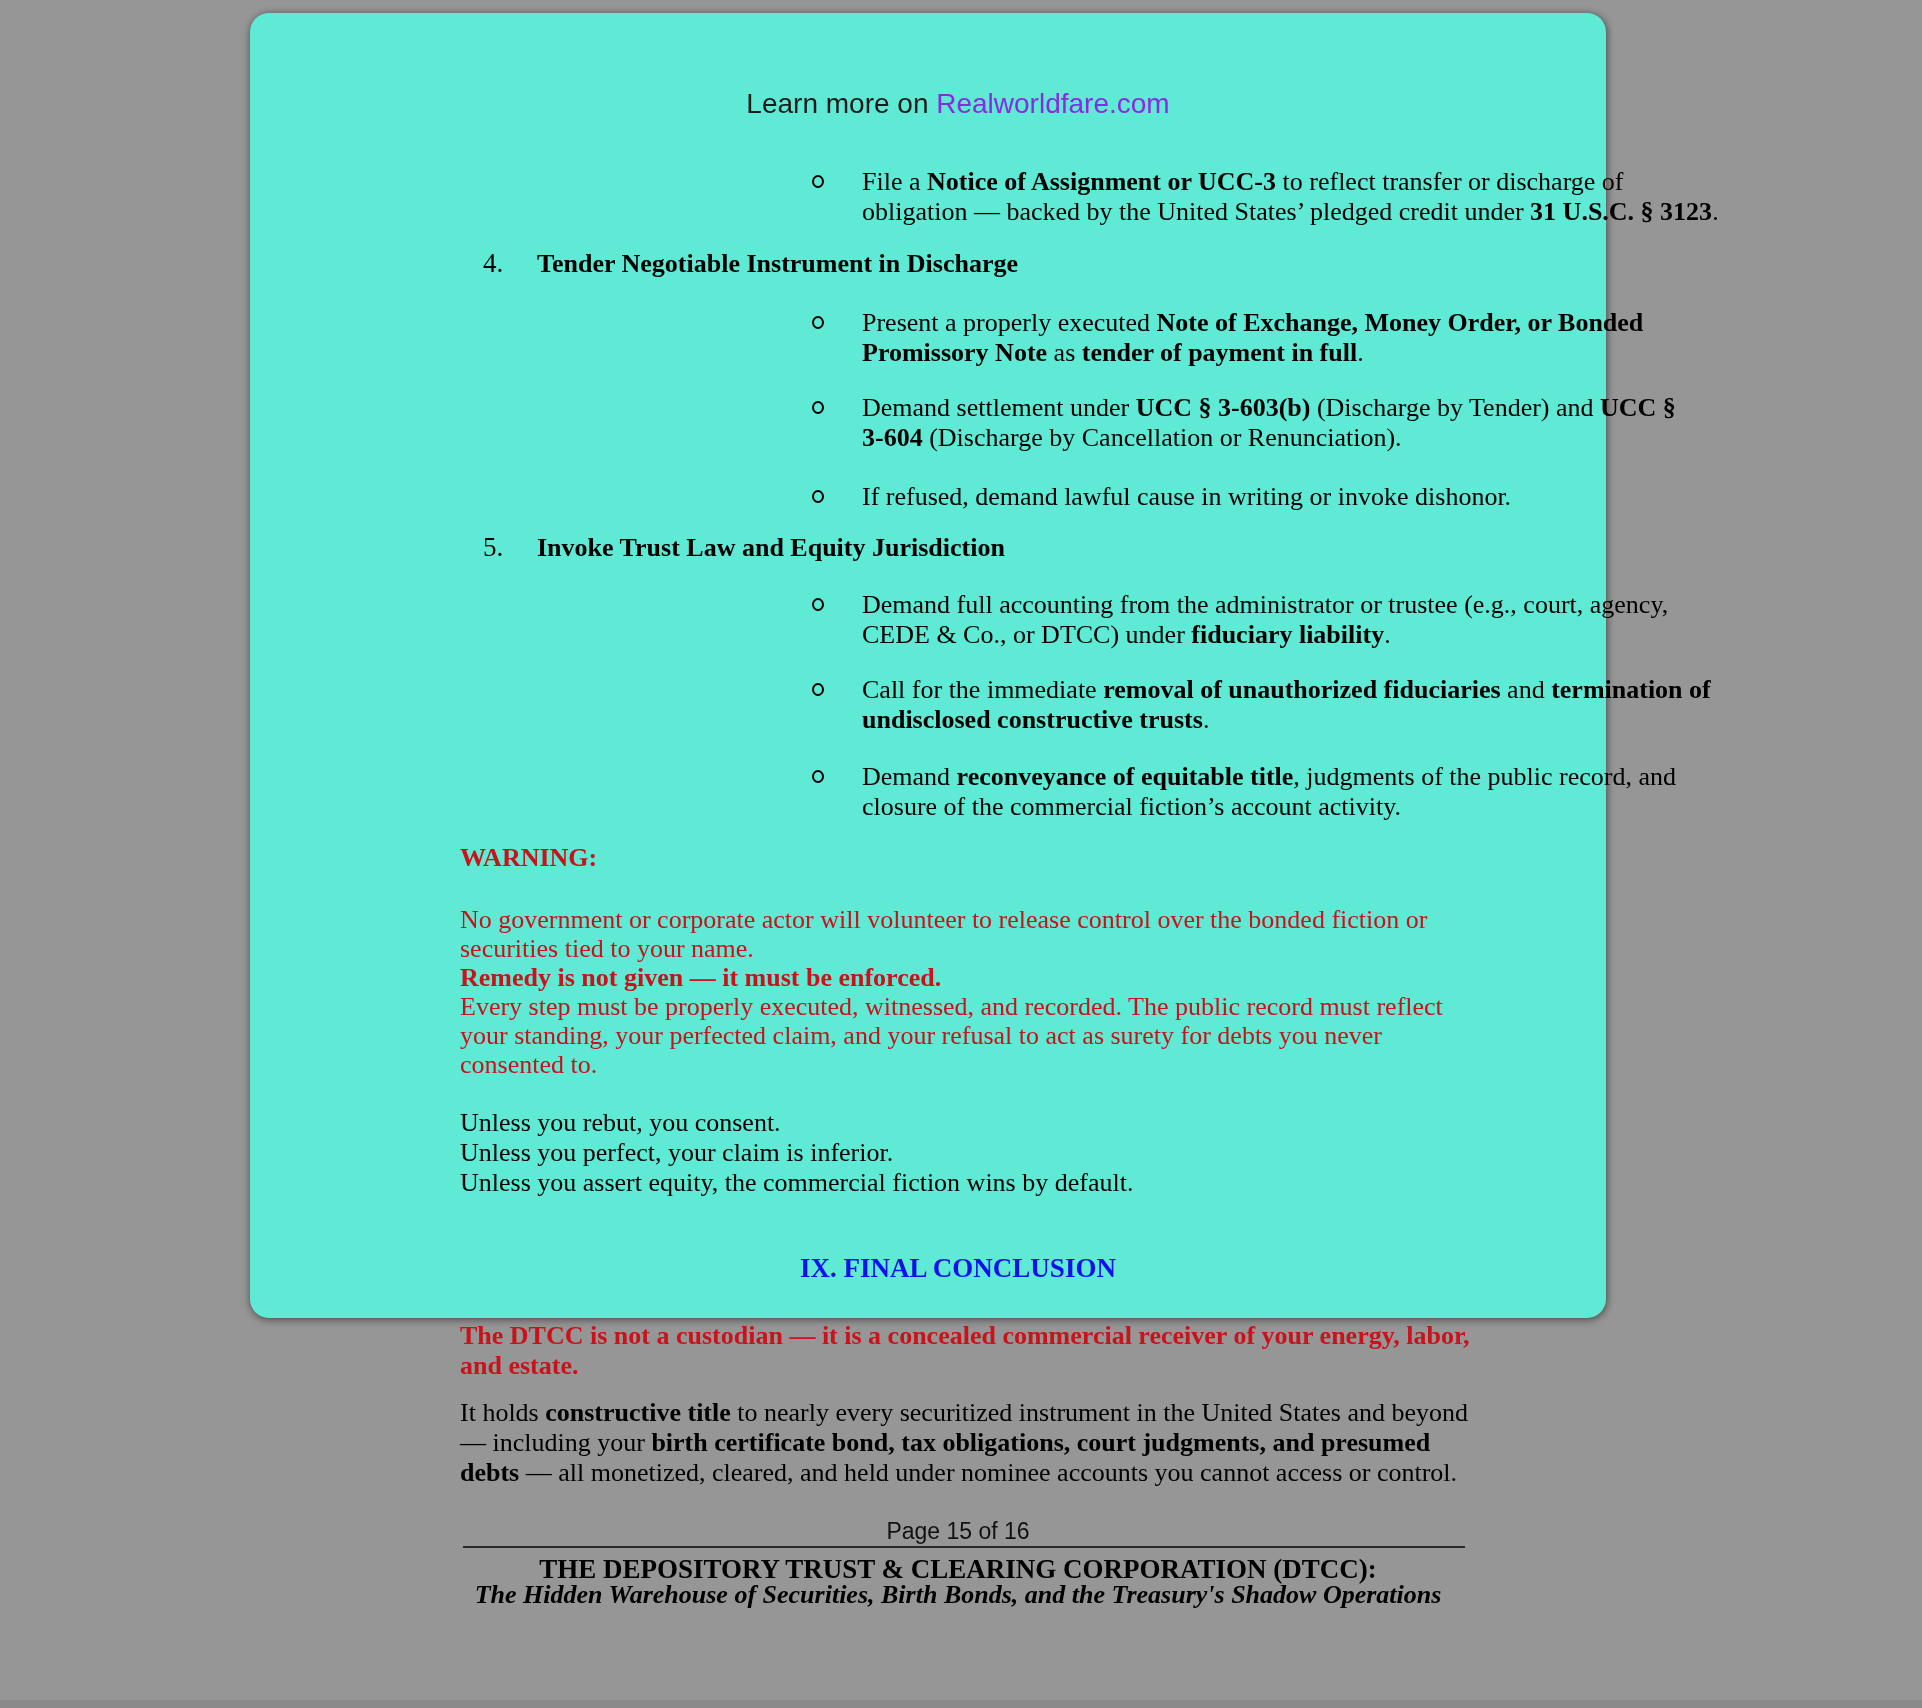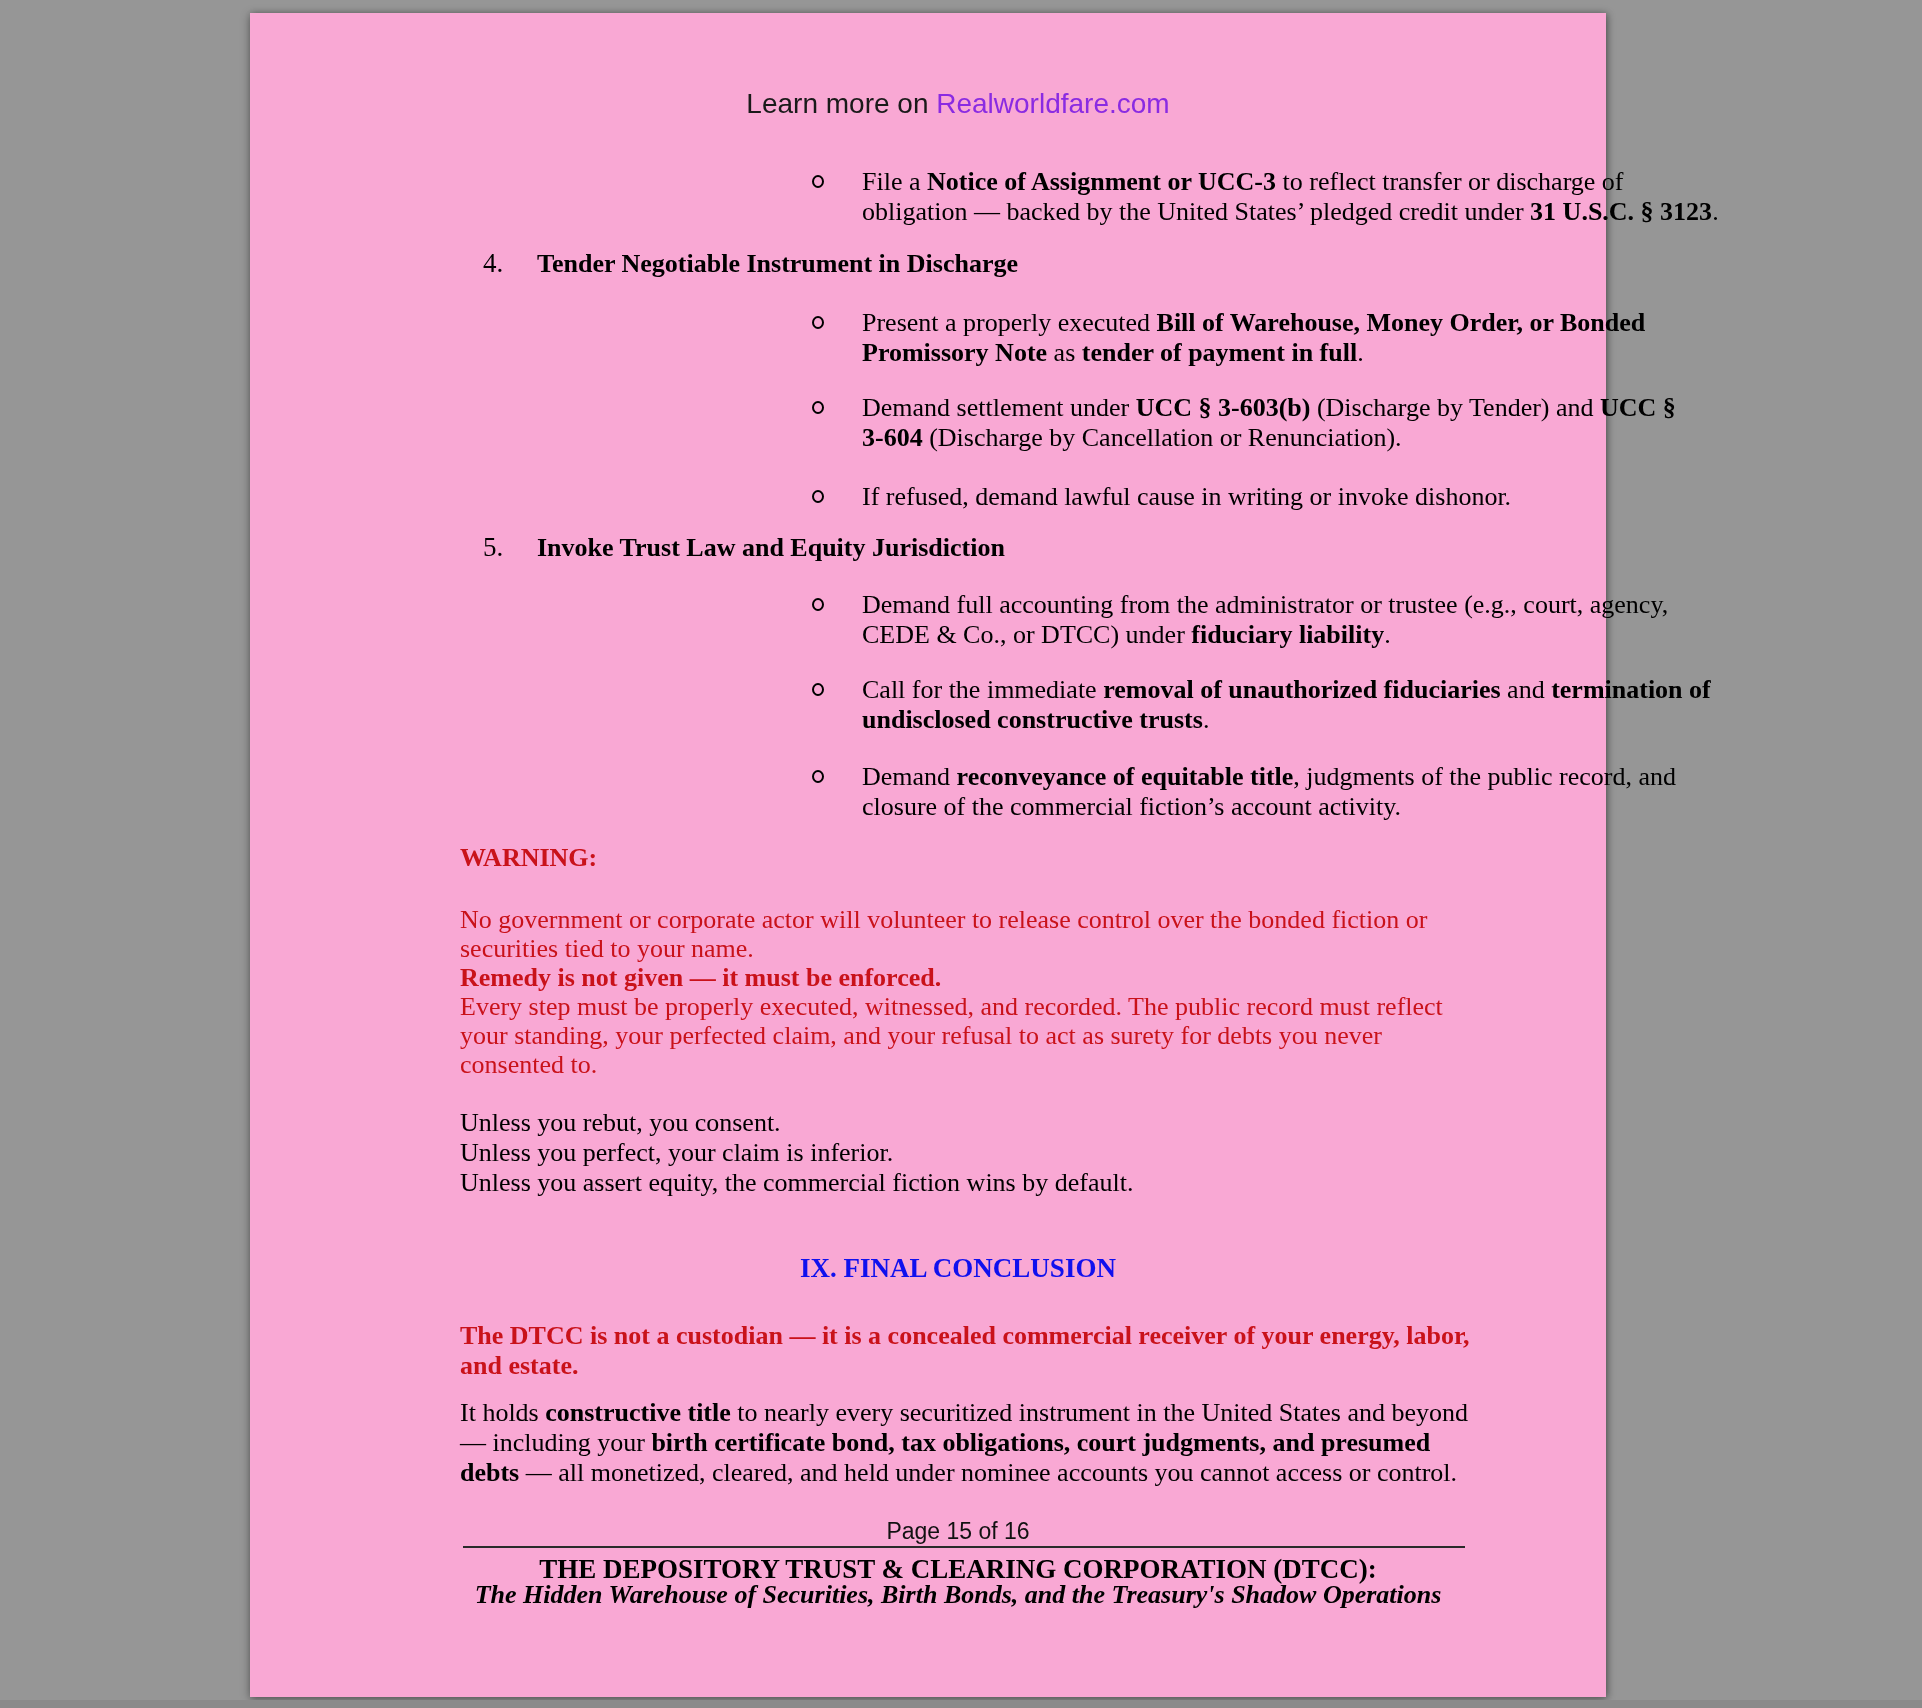--- a/index.html
+++ b/index.html
@@ -2,23 +2,24 @@
 <html><head>
 <meta charset="utf-8">
 <style>
   html,body{margin:0;padding:0;}
   body{
     width:1922px;height:1708px;position:relative;overflow:hidden;
     background:#969696;
     font-family:"Liberation Serif", serif;
   }
   .page{
-    position:absolute;left:250px;top:13px;width:1356px;height:1684px;
-    background:#f9a8d4;
+    position:absolute;left:250px;top:13px;width:1356px;height:1305px;
+    background:#5eead4;
     box-shadow:0 2px 9px rgba(0,0,0,0.40), 2px 0 6px rgba(0,0,0,0.18);
+    border-radius:19px;
   }
   .abs{position:absolute;}
   .serif{font-size:26px;line-height:30px;color:#000;white-space:nowrap;}
 
   .doc-header{
     top:74px;left:210px;width:996px;text-align:center;
     font-family:"Liberation Sans", sans-serif;
     font-size:28px;line-height:34px;color:#1a1a1a;white-space:nowrap;
   }
   .doc-header a{text-decoration:none;cursor:pointer;}
@@ -79,21 +80,21 @@
     <span class="dot"></span>
     <div class="btxt"><span>File a </span><span style="font-weight: bold;">Notice of Assignment or UCC-3</span><span> to reflect transfer or discharge of</span><br><span>obligation — backed by the United States’ pledged credit under </span><span style="font-weight: bold;">31 U.S.C. § 3123</span><span>.</span></div>
   </div>
 
   <div class="abs serif hitem" style="top:235px;">
     <span class="hnum">4.</span><span class="htitle">Tender Negotiable Instrument in Discharge</span>
   </div>
 
   <div class="abs serif bullet" style="top:295px;">
     <span class="dot"></span>
-    <div class="btxt"><span>Present a properly executed </span><span style="font-weight: bold;">Bill of Warehouse, Money Order, or Bonded</span><br><span style="font-weight: bold;">Promissory Note</span><span> as </span><span style="font-weight: bold;">tender of payment in full</span><span>.</span></div>
+    <div class="btxt"><span>Present a properly executed </span><span style="font-weight: bold;">Note of Exchange, Money Order, or Bonded</span><br><span style="font-weight: bold;">Promissory Note</span><span> as </span><span style="font-weight: bold;">tender of payment in full</span><span>.</span></div>
   </div>
 
   <div class="abs serif bullet" style="top:380px;">
     <span class="dot"></span>
     <div class="btxt"><span>Demand settlement under </span><span style="font-weight: bold;">UCC § 3-603(b)</span><span> (Discharge by Tender) and </span><span style="font-weight: bold;">UCC §</span><br><span style="font-weight: bold; font-family: Liberation Serif, serif;">3-604</span><span> (Discharge by Cancellation or Renunciation).</span></div>
   </div>
 
   <div class="abs serif bullet" style="top:469px;">
     <span class="dot"></span>
     <div class="btxt"><span>If refused, demand lawful cause in writing or invoke dishonor.</span></div>

